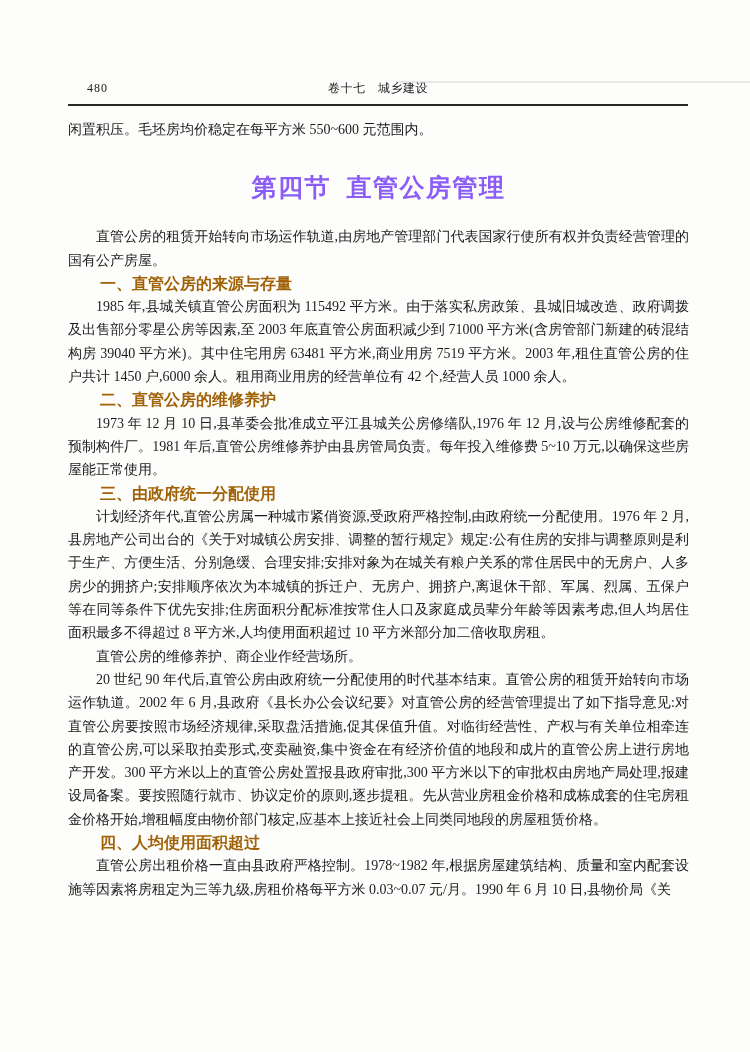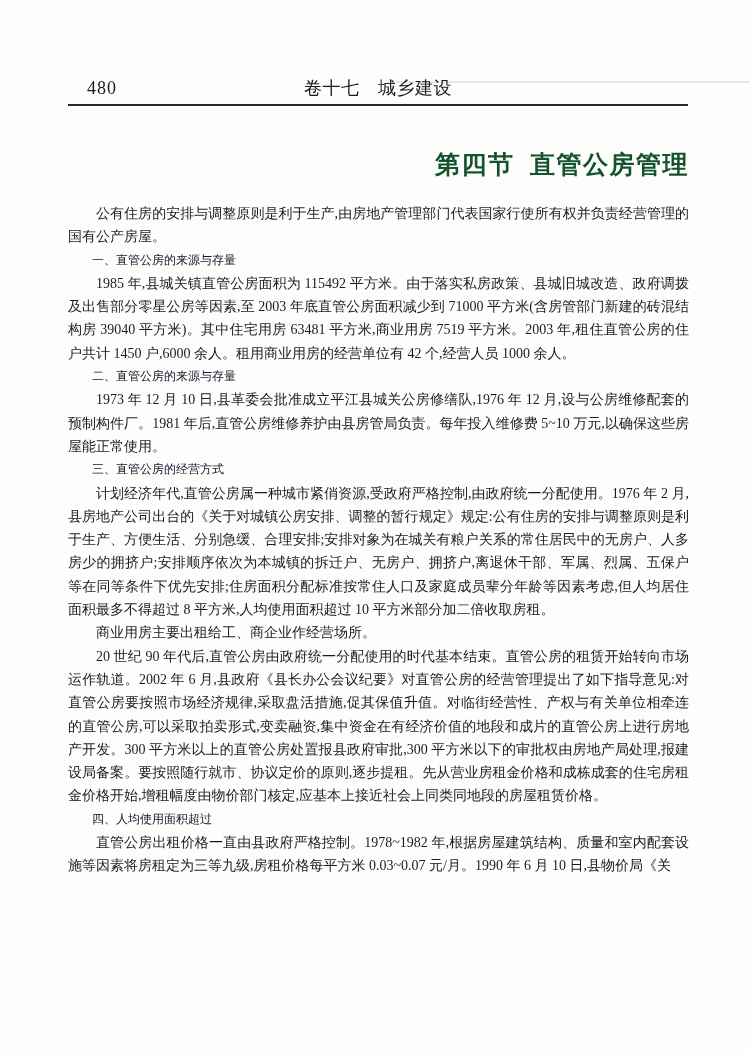--- a/index.html
+++ b/index.html
@@ -29,21 +29,21 @@
 
   .page-header {
     position: absolute;
     top: 79px;
     left: 68px;
     width: 620px;
     height: 19px;
     border-bottom: 2px solid #2a2823;
     padding-bottom: 6px;
     text-align: center;
-    font-size: 18px;
+    font-size: 12px;
     line-height: 19px;
   }
   .page-number {
     position: absolute;
     left: 19px;
     top: 0;
     letter-spacing: 1px;
   }
   .running-title {
     font-weight: 400;
@@ -60,73 +60,74 @@
     text-align: justify;
   }
 
   .continuation {
     margin: 0;
     text-indent: 0;
   }
 
   .section-title {
     margin: 29px 0 21px 0;
-    text-align: right;
+    text-align: center;
     text-indent: 0;
     font-family: "Liberation Sans", "DejaVu Sans", sans-serif;
     font-weight: bold;
     font-size: 25px;
     line-height: 34px;
     letter-spacing: 1.5px;
-    color: #14532d;
+    color: #8b5cf6;
   }
   .section-title .title-label { margin-right: 0.62em; }
 
   .body-para {
     margin: 0;
     text-indent: 2em;
   }
 
   .sub-heading {
     margin: 0;
     font-family: "Liberation Sans", "DejaVu Sans", sans-serif;
-    font-weight: normal;
-    font-size: 12px;
+    font-weight: bold;
+    font-size: 16px;
     line-height: 23.3px;
     text-indent: 2em;
-    color: #0f172a;
+    color: #a16207;
   }
 </style>
 </head>
 <body>
 
 <div class="page">
 
   <div class="scan-artifact"></div>
 
   <header class="page-header">
     <span class="page-number">480</span>
     <span class="running-title">卷十七　城乡建设</span>
   </header>
 
   <main class="page-content">
 
+    <p class="continuation">闲置积压。毛坯房均价稳定在每平方米 550~600 元范围内。</p>
 
     <h1 class="section-title"><span class="title-label">第四节</span><span>直管公房管理</span></h1>
 
-    <p class="body-para">公有住房的安排与调整原则是利于生产,由房地产管理部门代表国家行使所有权并负责经营管理的国有公产房屋。</p>
+    <p class="body-para">直管公房的租赁开始转向市场运作轨道,由房地产管理部门代表国家行使所有权并负责经营管理的国有公产房屋。</p>
 
     <h2 class="sub-heading">一、直管公房的来源与存量</h2>
     <p class="body-para">1985 年,县城关镇直管公房面积为 115492 平方米。由于落实私房政策、县城旧城改造、政府调拨及出售部分零星公房等因素,至 2003 年底直管公房面积减少到 71000 平方米(含房管部门新建的砖混结构房 39040 平方米)。其中住宅用房 63481 平方米,商业用房 7519 平方米。2003 年,租住直管公房的住户共计 1450 户,6000 余人。租用商业用房的经营单位有 42 个,经营人员 1000 余人。</p>
 
-    <h2 class="sub-heading">二、直管公房的来源与存量</h2>
+    <h2 class="sub-heading">二、直管公房的维修养护</h2>
     <p class="body-para">1973 年 12 月 10 日,县革委会批准成立平江县城关公房修缮队,1976 年 12 月,设与公房维修配套的预制构件厂。1981 年后,直管公房维修养护由县房管局负责。每年投入维修费 5~10 万元,以确保这些房屋能正常使用。</p>
 
-    <h2 class="sub-heading">三、直管公房的经营方式</h2>
+    <h2 class="sub-heading">三、由政府统一分配使用</h2>
     <p class="body-para">计划经济年代,直管公房属一种城市紧俏资源,受政府严格控制,由政府统一分配使用。1976 年 2 月,县房地产公司出台的《关于对城镇公房安排、调整的暂行规定》规定:公有住房的安排与调整原则是利于生产、方便生活、分别急缓、合理安排;安排对象为在城关有粮户关系的常住居民中的无房户、人多房少的拥挤户;安排顺序依次为本城镇的拆迁户、无房户、拥挤户,离退休干部、军属、烈属、五保户等在同等条件下优先安排;住房面积分配标准按常住人口及家庭成员辈分年龄等因素考虑,但人均居住面积最多不得超过 8 平方米,人均使用面积超过 10 平方米部分加二倍收取房租。</p>
-    <p class="body-para">商业用房主要出租给工、商企业作经营场所。</p>
+    <p class="body-para">直管公房的维修养护、商企业作经营场所。</p>
     <p class="body-para">20 世纪 90 年代后,直管公房由政府统一分配使用的时代基本结束。直管公房的租赁开始转向市场运作轨道。2002 年 6 月,县政府《县长办公会议纪要》对直管公房的经营管理提出了如下指导意见:对直管公房要按照市场经济规律,采取盘活措施,促其保值升值。对临街经营性、产权与有关单位相牵连的直管公房,可以采取拍卖形式,变卖融资,集中资金在有经济价值的地段和成片的直管公房上进行房地产开发。300 平方米以上的直管公房处置报县政府审批,300 平方米以下的审批权由房地产局处理,报建设局备案。要按照随行就市、协议定价的原则,逐步提租。先从营业房租金价格和成栋成套的住宅房租金价格开始,增租幅度由物价部门核定,应基本上接近社会上同类同地段的房屋租赁价格。</p>
 
     <h2 class="sub-heading">四、人均使用面积超过</h2>
     <p class="body-para">直管公房出租价格一直由县政府严格控制。1978~1982 年,根据房屋建筑结构、质量和室内配套设施等因素将房租定为三等九级,房租价格每平方米 0.03~0.07 元/月。1990 年 6 月 10 日,县物价局《关</p>
 
   </main>
 </div>
 
 </body></html>

